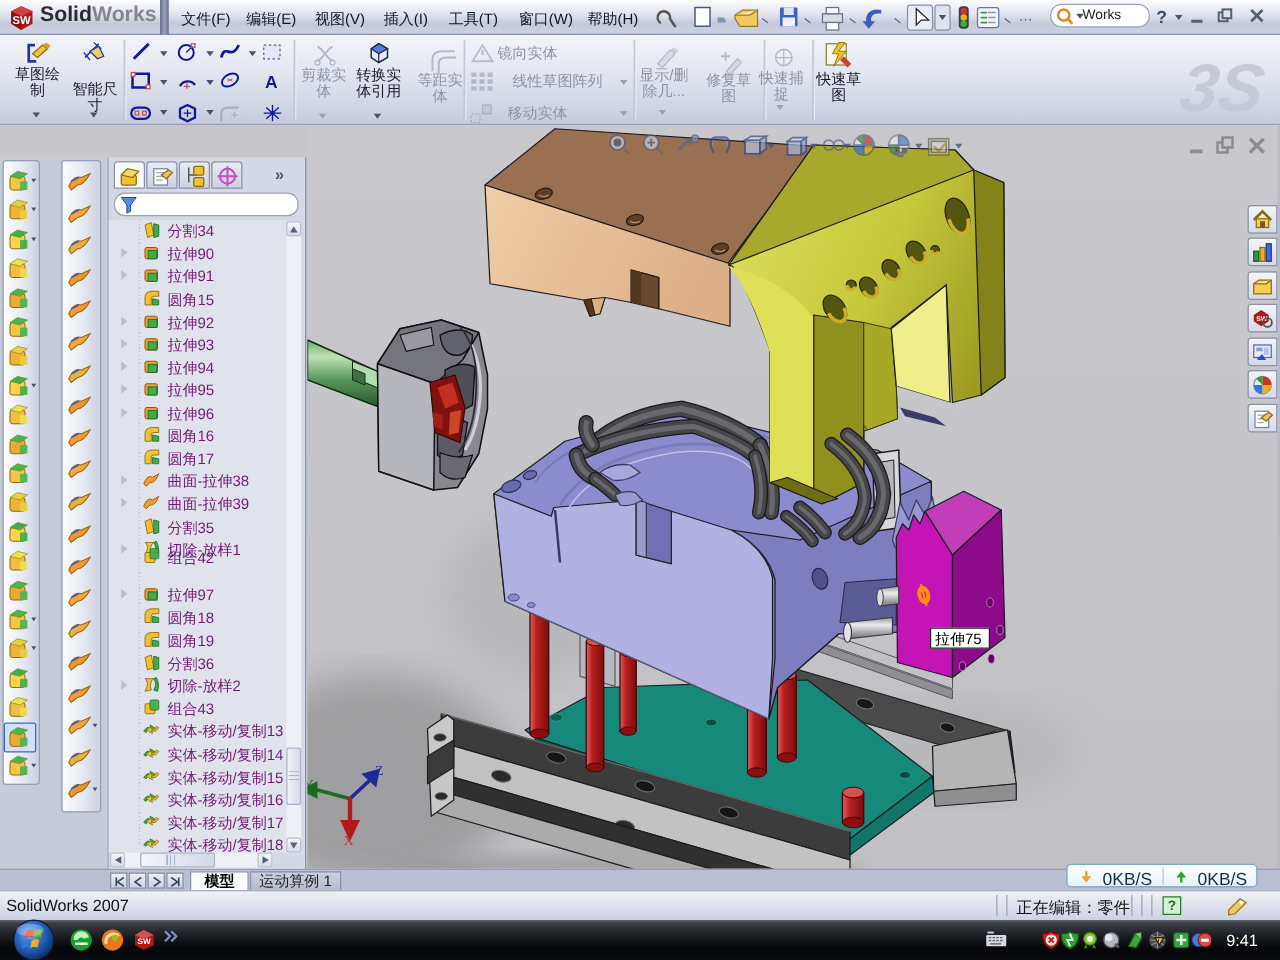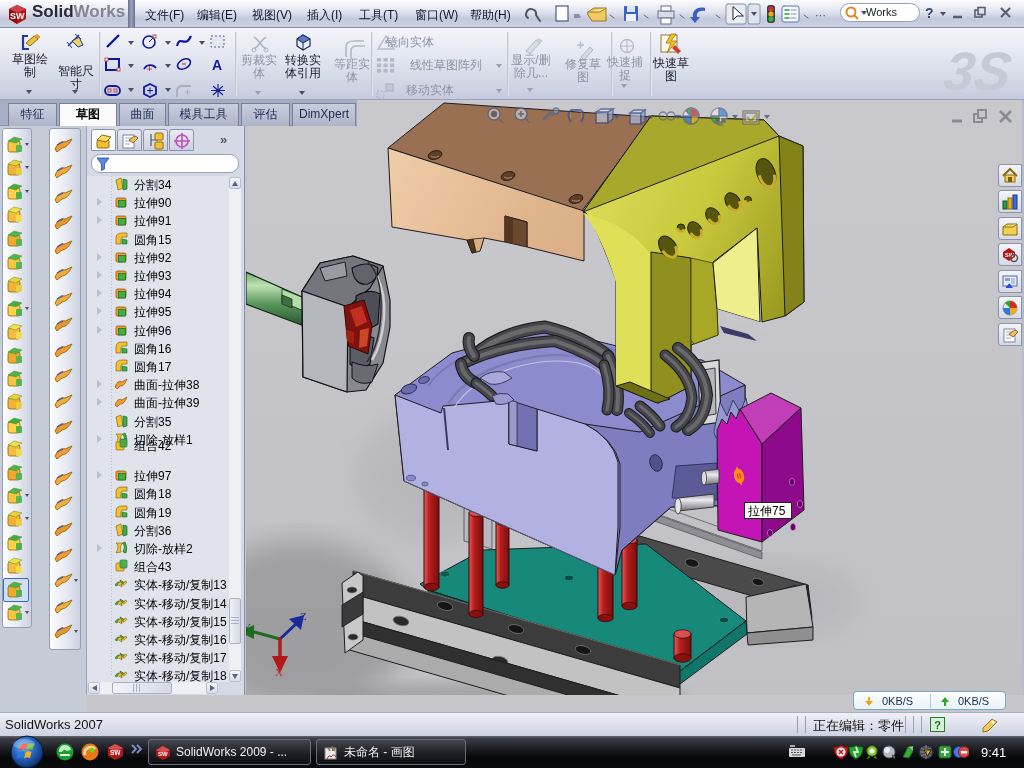--- a/index.html
+++ b/index.html
@@ -16,34 +16,34 @@
 .vsep{position:absolute;width:2px;background:linear-gradient(90deg,#aab1c4,#f8f9fc)}
 
 #tabrow{left:0;top:100px;width:357px;height:26px;background:#a6aec4;border-bottom:1px solid #8a92ac;z-index:30}
 .ftab{position:absolute;top:3px;height:23px;font-size:12px;color:#1c2b52;text-align:center;background:linear-gradient(180deg,#c9cedd,#aeb5c9);border:1px solid #767f9b;border-bottom:none;line-height:21px}
 .ftab.act{background:#fbfbfc;color:#000;font-weight:bold;z-index:2}
 
 .vtb{position:absolute;background:linear-gradient(90deg,#fcfdfe 0%,#e8ebf3 50%,#ccd1e0 100%);border:1px solid #969eb6;border-radius:3px}
 
 #fmpanel{left:86px;top:126px;width:159px;height:569px;background:#d5d9e5;border-left:1px solid #9aa2b8;border-right:1px solid #8a92aa;z-index:20}
 #tree{position:absolute;left:87px;top:176px;width:142px;height:506px;background:#e0e3ec;overflow:hidden;z-index:25}
-.trow{position:absolute;left:0;width:143px;height:18px;font-size:12px;color:#000000;white-space:nowrap}
+.trow{position:absolute;left:0;width:143px;height:18px;font-size:12px;color:#701a75;white-space:nowrap}
 .trow .lbl{position:absolute;left:47px;top:2px;font-size:12px}
 .exp{position:absolute;left:10px;top:5px;width:0;height:0;border-top:4px solid transparent;border-bottom:4px solid transparent;border-left:5px solid #b9bfce}
 
 .sb{position:absolute;background:#eef0f6}
 .sbbtn{position:absolute;background:linear-gradient(180deg,#f6f7fb,#d8dce8);border:1px solid #b8bfd2;border-radius:2px}
 .sbthumb{position:absolute;background:linear-gradient(90deg,#f2f4f9,#d4d9e6);border:1px solid #aab1c6;border-radius:2px}
 
 #btmtabs{left:0;top:695px;width:1024px;height:17px;background:#bac0d1;border-top:1px solid #989fb5}
 #statusbar{left:0;top:712px;width:1024px;height:24px;background:linear-gradient(180deg,#f0f1f7,#cdd2e2);border-top:1px solid #a9b0c4;font-size:13px;color:#1a1a1a}
 #taskbar{left:0;top:736px;width:1024px;height:32px;background:linear-gradient(180deg,#62666d 0%,#3a3d44 8%,#17191e 45%,#060708 70%,#0a0c10 100%)}
 .task{position:absolute;top:3px;height:26px;background:linear-gradient(180deg,#43464d,#1b1d22 60%,#101114);border:1px solid #6a6e78;border-radius:3px;color:#f0f0f0;font-size:12px;line-height:24px;white-space:nowrap;overflow:hidden}
 
-#netw{left:853px;top:691px;width:153px;height:19px;background:linear-gradient(180deg,#fdfefe,#e9f2f8);border:1px solid #7aa8c8;border-radius:4px;font-size:11px;color:#103050}
+#netw{left:853px;top:691px;width:153px;height:19px;background:linear-gradient(180deg,#fdfefe,#e9f2f8);border:1px solid #7aa8c8;border-radius:4px;font-size:14px;color:#103050}
 
 .tpbtn{position:absolute;left:998px;width:24px;height:23px;background:linear-gradient(180deg,#f4f5f9,#d6dae6);border:1px solid #8a92ac;border-radius:3px 0 0 3px}
 </style></head><body>
 <div id="root">
 
 <div class="abs" id="title">
 <svg class="abs" style="left:6px;top:3px" width="23" height="23" viewBox="0 0 23 23">
 <polygon points="3,6 11,2 20,6 20,16 11,21 3,16" fill="#b01818"></polygon>
 <polygon points="3,6 11,2 20,6 11,10" fill="#d04040"></polygon>
 <polygon points="3,6 11,10 11,21 3,16" fill="#8a1010"></polygon>
@@ -210,21 +210,21 @@
           <rect x="14" y="6.5" width="4.2" height="3.6"></rect>
           <rect x="1" y="12" width="4.2" height="3.6"></rect>
           <rect x="7.5" y="12" width="4.2" height="3.6"></rect>
           <rect x="14" y="12" width="4.2" height="3.6"></rect>
         </g>
       </svg>
 <svg class="abs" style="left:376px;top:55px" width="20" height="17" viewBox="0 0 20 17" opacity="0.55">
         <rect x="1" y="8" width="7" height="7" fill="none" stroke="#8a90a2" stroke-dasharray="2,1.5"></rect>
         <rect x="10" y="1" width="7" height="7" fill="#b8bece" stroke="#8a90a2"></rect>
       </svg>
-<div class="cmdlabel gray" style="left:378px;top:8px;width:64px;">镜向实体</div>
+<div class="cmdlabel gray" style="left:390px;top:8px;width:64px;">镜向实体</div>
 <div class="cmdlabel gray" style="left:398px;top:31px;width:96px;">线性草图阵列</div>
 <div class="cmdlabel gray" style="left:398px;top:56px;width:64px;">移动实体</div>
 <div class="dd gray" style="left:496px;top:36px"></div>
 <div class="dd gray" style="left:496px;top:61px"></div>
 <div class="vsep" style="left:507px;top:4px;height:64px"></div>
 <svg class="abs" style="left:524px;top:9px" width="22" height="18" viewBox="0 0 22 18" opacity="0.55">
         <path d="M2,14 L12,3 l4,3 -10,11z" fill="#c8cdd8" stroke="#8a90a2"></path>
         <path d="M12,3 l3,-2 4,3 -3,2z" fill="#aab0be"></path>
       </svg>
 <div class="cmdlabel gray" style="left:508px;top:26px;width:46px;">显示/删<br>除几...</div>
@@ -242,28 +242,20 @@
 <div class="cmdlabel gray" style="left:604px;top:28px;width:42px;">快速捕<br>捉</div>
 <div class="dd gray" style="left:621px;top:56px"></div>
 <div class="vsep" style="left:650px;top:4px;height:64px"></div>
 <svg class="abs" style="left:659px;top:4px" width="24" height="25" viewBox="0 0 24 25">
         <rect x="2" y="3" width="16" height="17" fill="#f8f6ee" stroke="#8a7a3a"></rect>
         <path d="M12,2 l-5,9 5,0 -4,10 10,-12 -6,0 5,-7z" fill="#f4c020" stroke="#a07808" stroke-width="0.8"></path>
         <path d="M16,13 l6,6 -3,3 -6,-6z" fill="#d04030"></path>
       </svg>
 <div class="cmdlabel" style="left:647px;top:29px;width:48px;">快速草<br>图</div>
 <div class="abs" style="left:945px;top:12px;width:80px;height:60px;font-size:54px;font-style:italic;font-weight:bold;color:#c6cad7;transform:skewX(-8deg)">3S</div>
-</div>
-<div class="abs" id="tabrow">
-<div class="ftab" style="left:8px;width:49px">特征</div>
-<div class="ftab act" style="left:59px;width:58px">草图</div>
-<div class="ftab" style="left:119px;width:47px">曲面</div>
-<div class="ftab" style="left:168px;width:71px">模具工具</div>
-<div class="ftab" style="left:241px;width:49px">评估</div>
-<div class="ftab" style="left:292px;width:64px">DimXpert</div>
 </div>
 <div class="abs" style="left:0;top:126px;width:86px;height:586px;background:#c6cbd8"></div>
 <div class="vtb abs" style="left:2px;top:128px;width:30px;height:500px"></div>
 <div class="vtb abs" style="left:49px;top:128px;width:32px;height:522px"></div>
 <svg class="abs" style="left:6px;top:136px" width="19" height="18" viewBox="0 0 19 18">
 <rect x="2" y="5" width="12" height="11" rx="2" fill="#f6c544" stroke="#8a6a10" stroke-width="0.8"></rect>
 <polygon points="2,5 8,1 16,3 10,7" fill="#4ab452" stroke="#6a8a10" stroke-width="0.5"></polygon>
 <rect x="10" y="9" width="6" height="7" rx="1" fill="#4ab452" opacity="0.9"></rect>
     </svg>
 <div class="dd" style="left:25px;top:143px;border-left-width:2.5px;border-right-width:2.5px;border-top-width:3.5px"></div>
@@ -1062,20 +1054,48 @@
       <path d="M5,5 a7,7 0 0,1 5,-2 l0,7z" fill="#30a030"></path>
     </svg>
 <div class="tpbtn" style="top:323px"></div>
 <svg class="abs" style="left:1000px;top:325px" width="20" height="20" viewBox="0 0 20 20">
       <rect x="4" y="4" width="11" height="13" fill="#fff" stroke="#7a82a0"></rect>
       <path d="M6,7h7M6,10h7M6,13h5" stroke="#9aa" stroke-width="1"></path>
       <path d="M9,9 l6,-4 3,2 -5,5z" fill="#f4c060" stroke="#8a6a20"></path>
     </svg>
 <div class="abs" style="left:1022px;top:100px;width:2px;height:595px;background:#b8bcc8"></div>
 <div class="abs" style="left:744px;top:502px;width:48px;height:17px;background:#fffffb;border:1px solid #222;font-size:12px;line-height:16px;padding-left:3px;color:#000">拉伸75</div>
+<div class="abs" id="btmtabs">
+<div class="abs" style="left:88px;top:2px;width:14px;height:13px;background:linear-gradient(180deg,#eef0f6,#ccd2e0);border:1px solid #8a93ab"></div>
+<div class="abs" style="left:103px;top:2px;width:14px;height:13px;background:linear-gradient(180deg,#eef0f6,#ccd2e0);border:1px solid #8a93ab"></div>
+<div class="abs" style="left:118px;top:2px;width:14px;height:13px;background:linear-gradient(180deg,#eef0f6,#ccd2e0);border:1px solid #8a93ab"></div>
+<div class="abs" style="left:133px;top:2px;width:14px;height:13px;background:linear-gradient(180deg,#eef0f6,#ccd2e0);border:1px solid #8a93ab"></div>
+<svg class="abs" style="left:90px;top:4px" width="11" height="11" viewBox="0 0 11 11">
+        <g stroke="#3a4560" fill="none" stroke-width="1.3">
+          <path d="M3,2 v7 M9,2 L4,5.5 9,9"></path>
+        </g>
+      </svg>
+<svg class="abs" style="left:105px;top:4px" width="11" height="11" viewBox="0 0 11 11">
+        <g stroke="#3a4560" fill="none" stroke-width="1.3">
+          <path d="M8,2 L3,5.5 8,9"></path>
+        </g>
+      </svg>
+<svg class="abs" style="left:120px;top:4px" width="11" height="11" viewBox="0 0 11 11">
+        <g stroke="#3a4560" fill="none" stroke-width="1.3">
+          <path d="M3,2 L8,5.5 3,9"></path>
+        </g>
+      </svg>
+<svg class="abs" style="left:135px;top:4px" width="11" height="11" viewBox="0 0 11 11">
+        <g stroke="#3a4560" fill="none" stroke-width="1.3">
+          <path d="M8,2 v7 M2,2 L7,5.5 2,9"></path>
+        </g>
+      </svg>
+<div class="abs" style="left:152px;top:1px;width:47px;height:16px;background:#fafbfd;border:1px solid #8a93ab;font-size:12px;text-align:center;line-height:15px;font-weight:bold;color:#000">模型</div>
+<div class="abs" style="left:200px;top:1px;width:73px;height:16px;background:linear-gradient(180deg,#ccd1df,#b5bccc);border:1px solid #8a93ab;font-size:12px;text-align:center;line-height:15px;color:#222">运动算例 1</div>
+</div>
 <div class="abs" id="statusbar">
 <div class="abs" style="left:5px;top:4px;font-size:13px;color:#111">SolidWorks 2007</div>
 <div class="abs" style="left:797px;top:3px;width:1px;height:17px;background:#9aa2b8"></div>
 <div class="abs" style="left:805px;top:3px;width:1px;height:17px;background:#9aa2b8"></div>
 <div class="abs" style="left:813px;top:4px;font-size:13px;color:#111">正在编辑：零件</div>
 <div class="abs" style="left:905px;top:3px;width:1px;height:17px;background:#9aa2b8"></div>
 <div class="abs" style="left:913px;top:3px;width:1px;height:17px;background:#9aa2b8"></div>
 <div class="abs" style="left:921px;top:3px;width:1px;height:17px;background:#9aa2b8"></div>
 <div class="abs" style="left:930px;top:4px;width:15px;height:15px;background:#d8f0d8;border:1px solid #2a7a2a;font-size:11px;font-weight:bold;color:#1a6a1a;text-align:center;line-height:14px">?</div>
 <svg class="abs" style="left:980px;top:3px" width="20" height="18" viewBox="0 0 20 18">
@@ -1104,34 +1124,20 @@
         <path d="M4,10 a6,6 0 0,1 12,-2 l-4,1 a3,3 0 0,0 -5,1z" fill="#bff0c0"></path>
         <path d="M5,13 h10" stroke="#e8ffe8" stroke-width="2"></path>
 <circle cx="35" cy="10" r="8.5" fill="#e87818"></circle>
         <path d="M30,13 a6,6 0 0,1 10,-6" stroke="#ffe0b0" stroke-width="2.5" fill="none"></path>
         <circle cx="37" cy="8" r="2.5" fill="#8ac820"></circle>
 <polygon points="53,6 60,2 68,6 68,14 60,18 53,14" fill="#b01818"></polygon>
         <polygon points="53,6 60,2 68,6 60,9" fill="#d45050"></polygon>
         <text x="55" y="13" font-size="6.5" font-weight="bold" fill="#fff">SW</text>
 <path d="M77,8 l4,4 -4,4 M82,8 l4,4 -4,4" stroke="#8090c8" stroke-width="1.8" fill="none" transform="translate(0,-5)"></path>
       </svg>
-<div class="task" style="left:148px;width:163px">
-<svg class="abs" style="left:6px;top:5px" width="16" height="16" viewBox="0 0 16 16">
-          <polygon points="1,5 8,1 15,5 15,11 8,15 1,11" fill="#b01818"></polygon>
-          <polygon points="1,5 8,1 15,5 8,8" fill="#d45050"></polygon>
-          <text x="3" y="11" font-size="6" font-weight="bold" fill="#fff">SW</text>
-        </svg>
-<span style="margin-left:27px">SolidWorks 2009 - ...</span></div>
-<div class="task" style="left:316px;width:150px">
-<svg class="abs" style="left:6px;top:5px" width="16" height="16" viewBox="0 0 16 16">
-          <rect x="2" y="3" width="11" height="11" fill="#e8e8f0" stroke="#888"></rect>
-          <path d="M4,14 q2,-5 4,-2 q3,-4 5,0" fill="none" stroke="#c03030"></path>
-          <path d="M5,2 l2,4 M9,1 l1,5 M12,2 l-1,4" stroke="#8a6a3a" stroke-width="1.4"></path>
-        </svg>
-<span style="margin-left:27px">未命名 - 画图</span></div>
 <svg class="abs" style="left:788px;top:9px" width="18" height="14" viewBox="0 0 18 14">
         <rect x="1" y="3" width="16" height="9" rx="1" fill="#d8d8e0"></rect>
         <path d="M3,5 h2 M6,5 h2 M9,5 h2 M12,5 h2 M3,7.5 h2 M6,7.5 h2 M9,7.5 h2 M12,7.5 h2 M4,10 h9" stroke="#555" stroke-width="1"></path>
         <path d="M2,1 h5" stroke="#d8d8e0" stroke-width="1.5"></path>
       </svg>
 <svg class="abs" style="left:833px;top:8px" width="16" height="16" viewBox="0 0 16 16">
         <path d="M8,1 C10,3 13,3 15,3 C15,9 13,13 8,15 C3,13 1,9 1,3 C3,3 6,3 8,1z" fill="#c82020" stroke="#7a0a0a"></path>
         <circle cx="8" cy="8" r="4.5" fill="#e8e8e8"></circle>
         <path d="M6,6 l4,4 M10,6 l-4,4" stroke="#c02020" stroke-width="1.6"></path>
       </svg>

